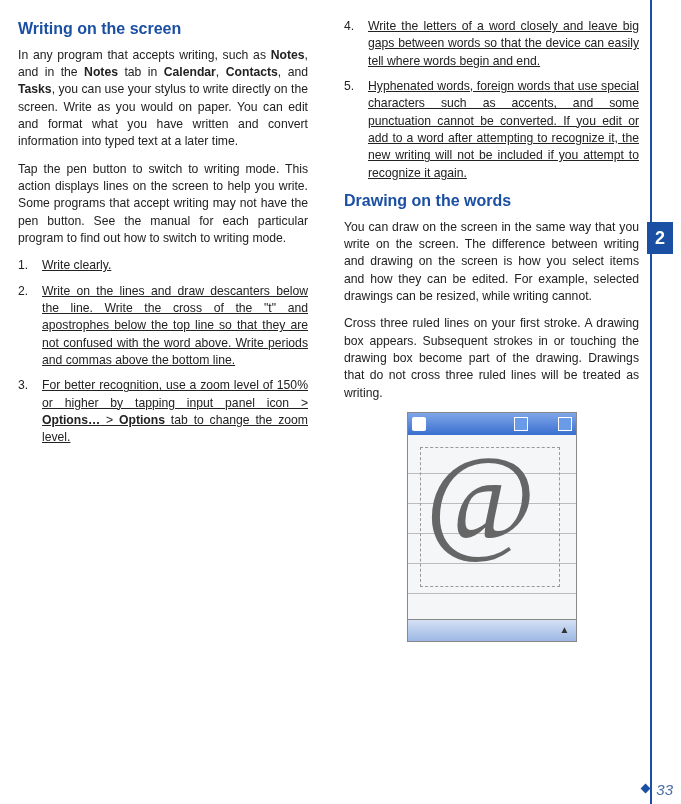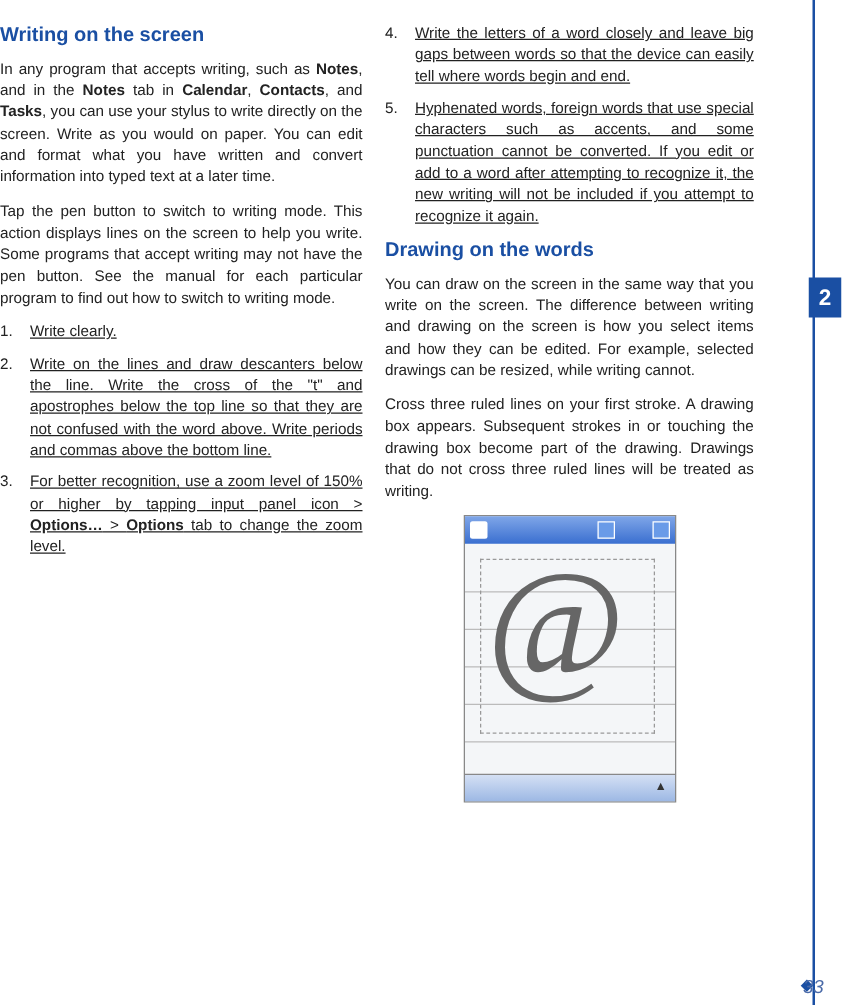--- a/index.html
+++ b/index.html
@@ -6,22 +6,22 @@
   body {
     font-family: Arial, Helvetica, sans-serif;
     width: 681px;
     height: 804px;
     position: relative;
     background: #fff;
     overflow: hidden;
   }
   .content {
     display: flex;
-    gap: 18px;
-    padding: 18px 28px 0 0;
+    gap: 36px;
+    padding: 18px 28px 0 18px;
   }
   .col {
     width: 290px;
     font-size: 12.2px;
     line-height: 1.42;
     color: #222;
   }
   .col2 { width: 295px; }
   h2.section {
     color: #1a4fa3;
@@ -148,21 +148,21 @@
     height: 32px;
     background: #1a4fa3;
     color: #fff;
     font-size: 18px;
     font-weight: bold;
     text-align: center;
     line-height: 32px;
   }
   .pagenum {
     position: absolute;
-    right: 22px;
+    right: 8px;
     bottom: 6px;
     color: #4a6aa8;
     font-size: 15px;
     font-style: italic;
   }
   .diamond {
     position:absolute;
     right: 32px;
     bottom: 12px;
     width: 7px; height:7px;

